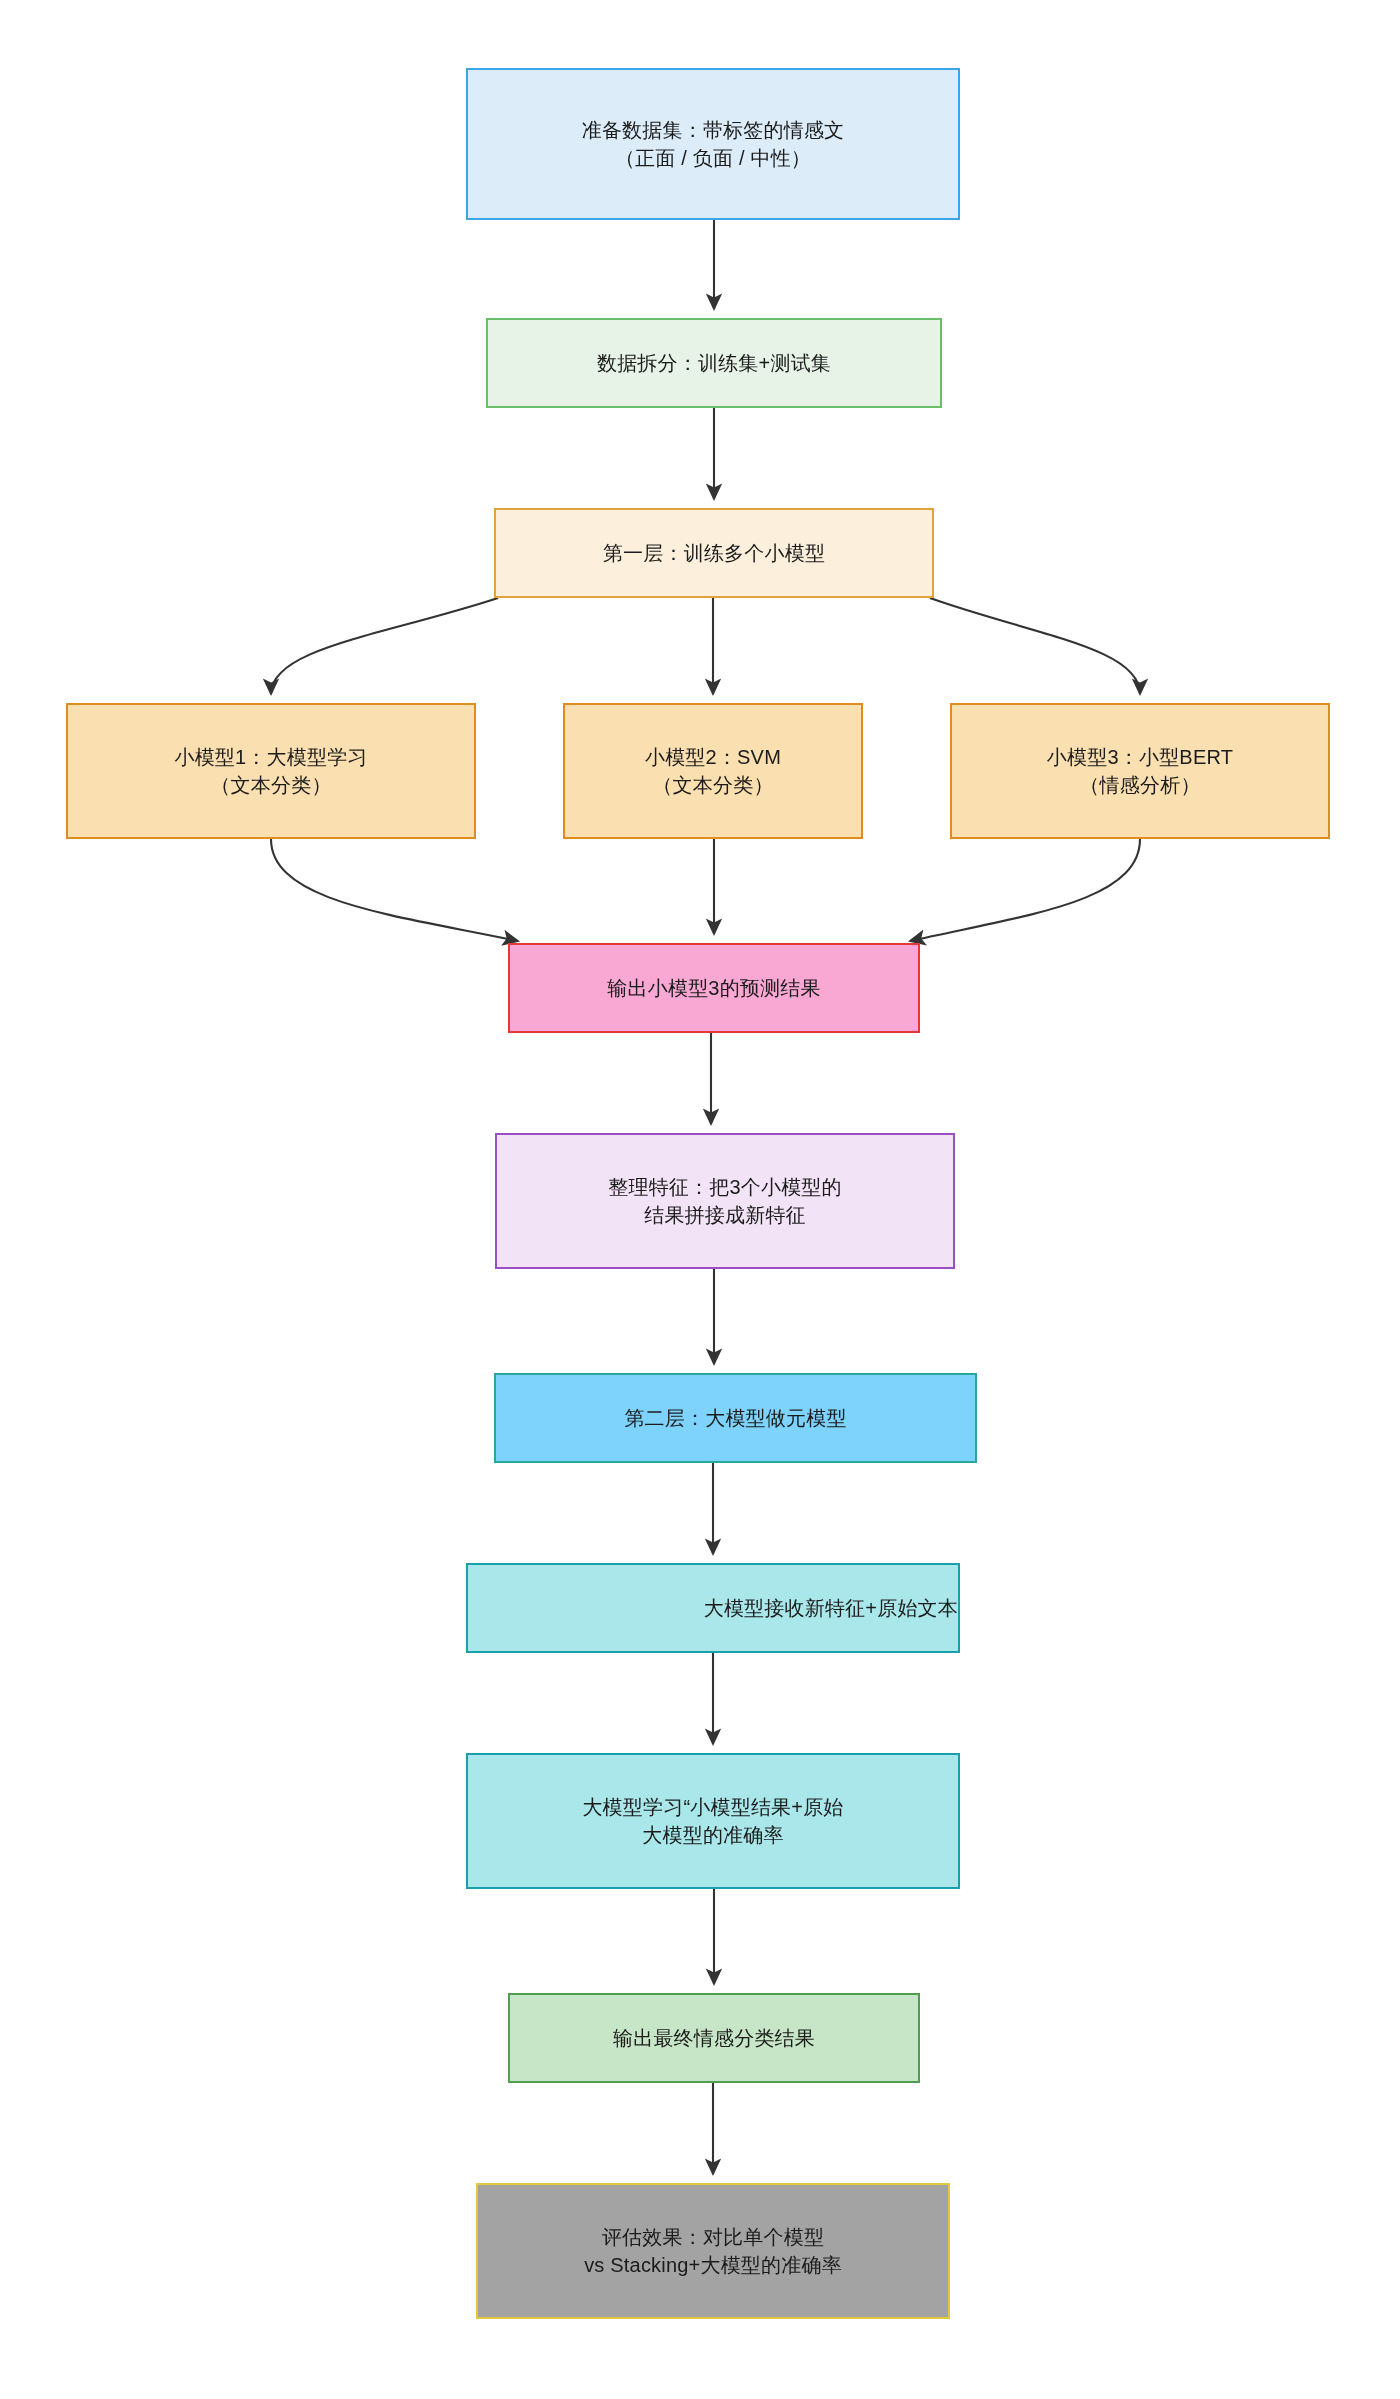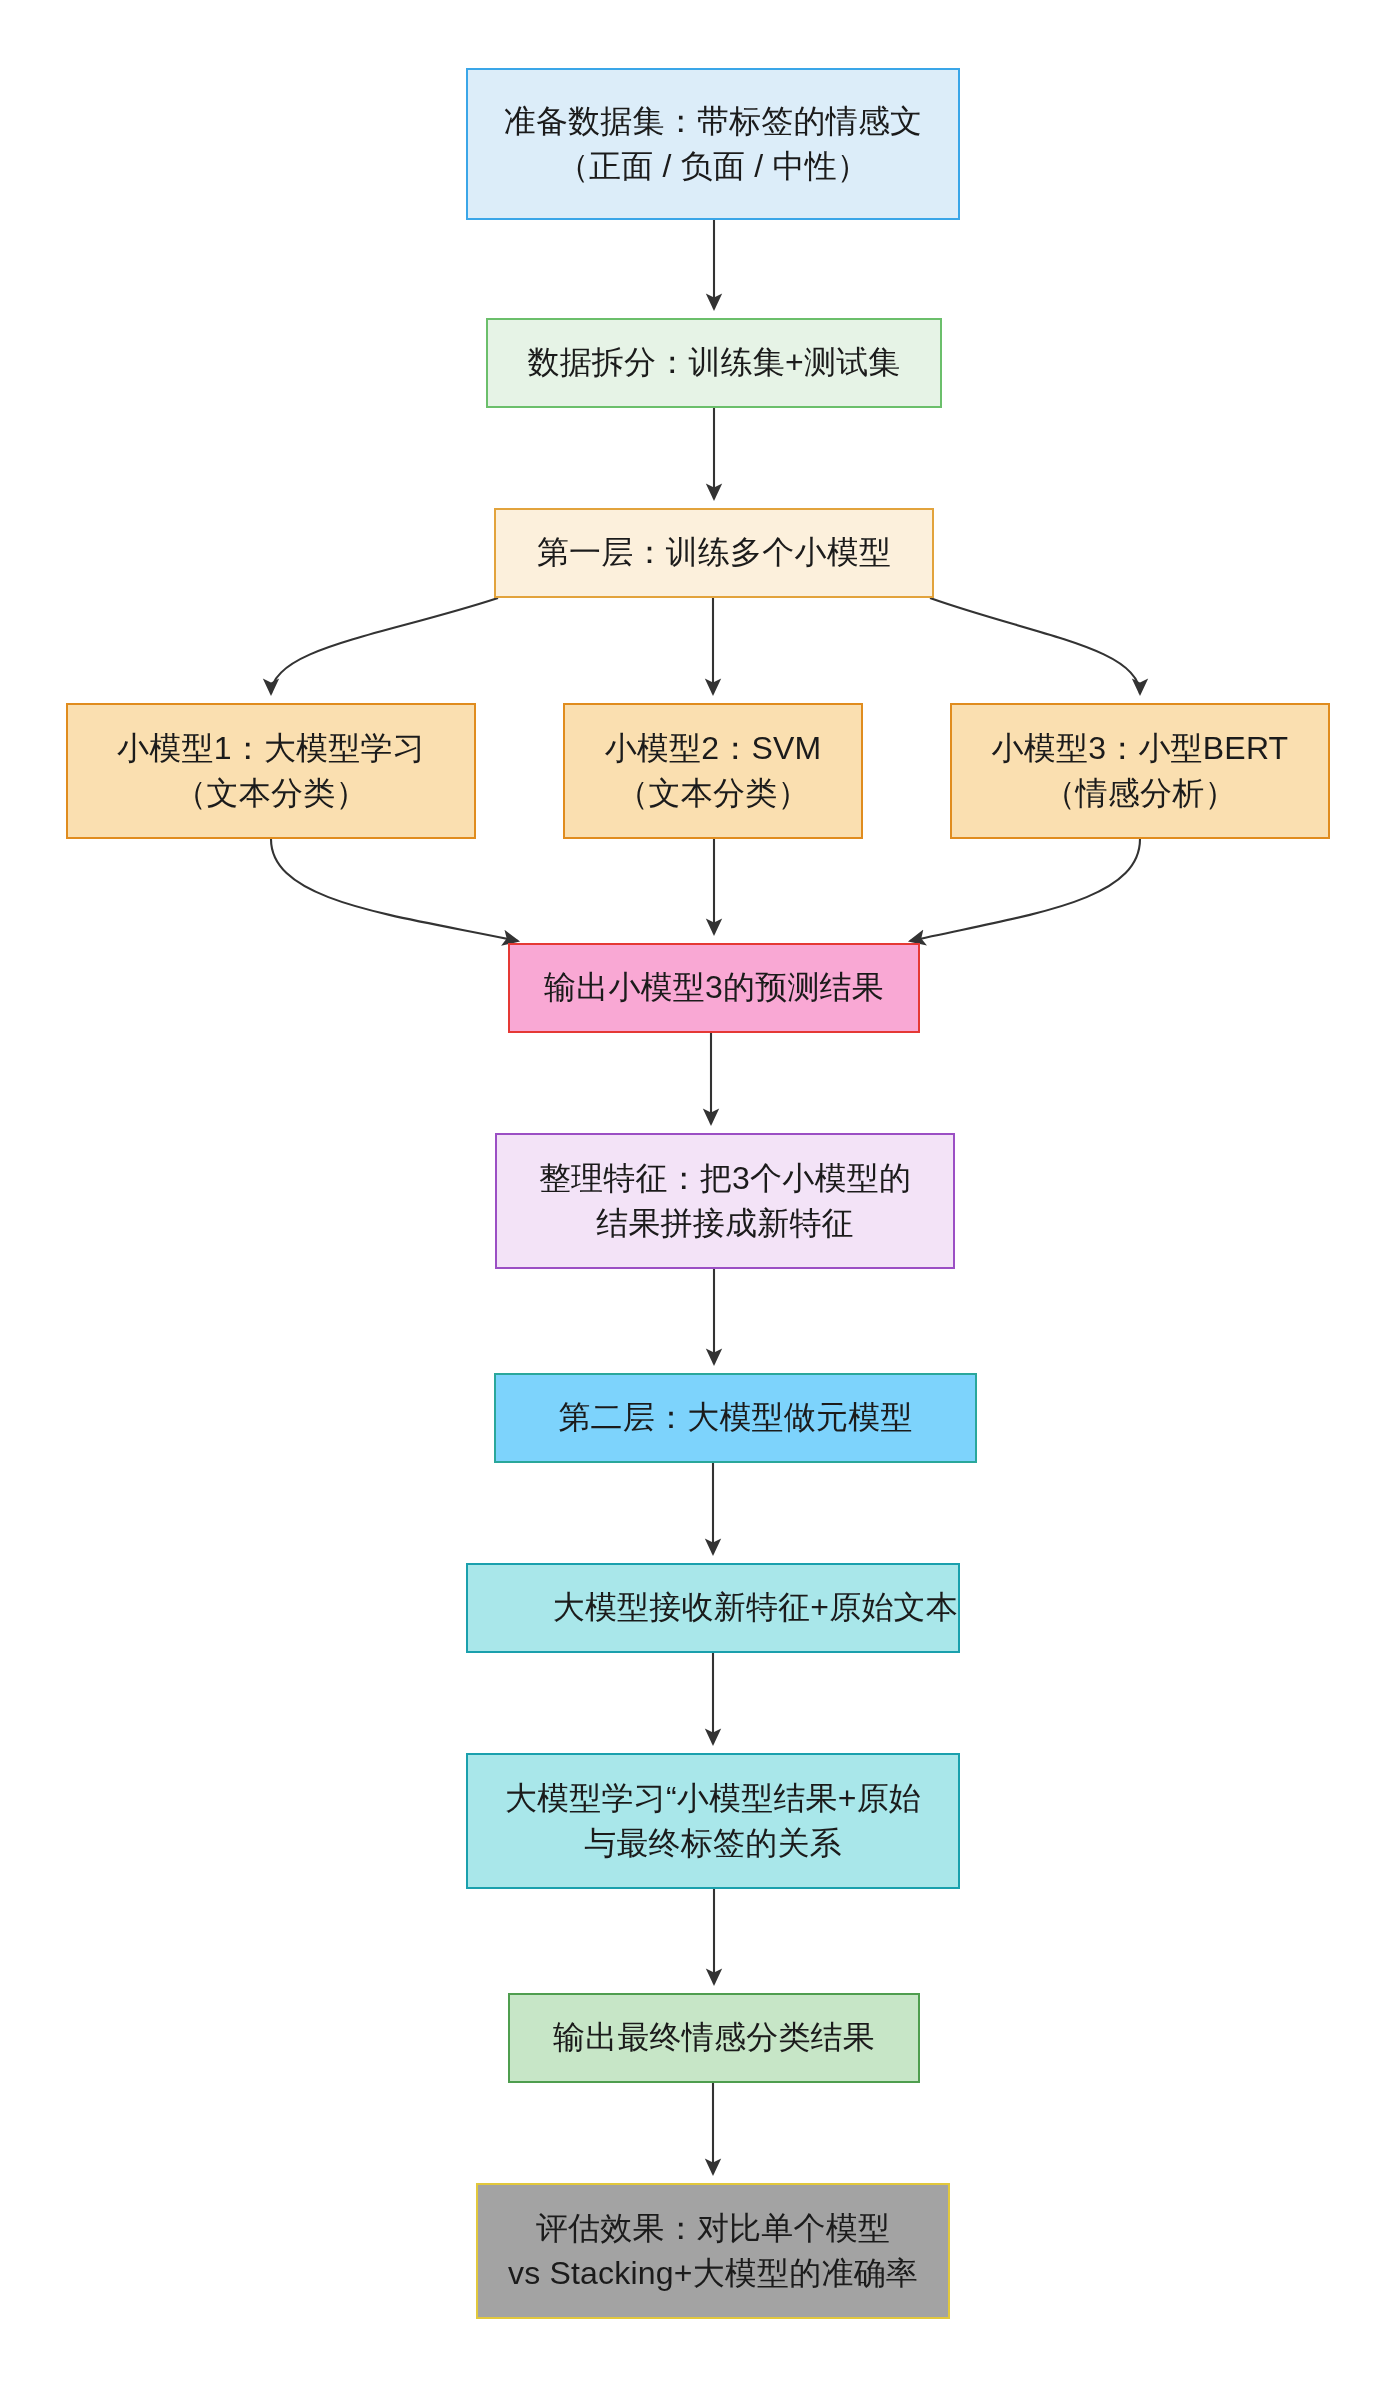--- a/index.html
+++ b/index.html
@@ -29,21 +29,21 @@
   }
   .node {
     position: absolute;
     box-sizing: border-box;
     display: flex;
     align-items: center;
     justify-content: center;
     text-align: center;
     border-width: 2px;
     border-style: solid;
-    font-size: 32px;
+    font-size: 20px;
     line-height: 1.42;
     color: #1b1b1b;
     white-space: pre;
     overflow: hidden;
     letter-spacing: 0.2px;
   }
   .node .txt {
     display: block;
     white-space: pre;
   }
@@ -85,18 +85,18 @@
       <div class="node" style="left: 563px; top: 703px; width: 300px; height: 136px; background: rgb(250, 223, 176); border-color: rgb(224, 140, 30);"><span class="txt">小模型2：SVM
 （文本分类）</span></div>
       <div class="node" style="left: 950px; top: 703px; width: 380px; height: 136px; background: rgb(250, 223, 176); border-color: rgb(224, 140, 30);"><span class="txt">小模型3：小型BERT
 （情感分析）</span></div>
       <div class="node" style="left: 508px; top: 943px; width: 412px; height: 90px; background: #f9a8d4; border-color: rgb(229, 57, 53);"><span class="txt">输出小模型3的预测结果</span></div>
       <div class="node" style="left: 495px; top: 1133px; width: 460px; height: 136px; background: rgb(243, 227, 247); border-color: rgb(155, 79, 196);"><span class="txt">整理特征：把3个小模型的
 结果拼接成新特征</span></div>
       <div class="node" style="left: 494px; top: 1373px; width: 483px; height: 90px; background: #7dd3fc; border-color: rgb(42, 167, 155);"><span class="txt">第二层：大模型做元模型</span></div>
       <div class="node" style="left: 466px; top: 1563px; width: 494px; height: 90px; background: rgb(169, 231, 234); border-color: rgb(26, 160, 173); justify-content: flex-end;"><span class="txt">大模型接收新特征+原始文本</span></div>
       <div class="node" style="left: 466px; top: 1753px; width: 494px; height: 136px; background: rgb(169, 231, 234); border-color: rgb(26, 160, 173);"><span class="txt">大模型学习“小模型结果+原始
-与最终标签的关系</span></div>
+大模型的准确率</span></div>
       <div class="node" style="left: 508px; top: 1993px; width: 412px; height: 90px; background: rgb(199, 230, 199); border-color: rgb(79, 158, 79);"><span class="txt">输出最终情感分类结果</span></div>
       <div class="node" style="left: 476px; top: 2183px; width: 474px; height: 136px; background: #a3a3a3; border-color: rgb(226, 200, 60);"><span class="txt">评估效果：对比单个模型
 vs Stacking+大模型的准确率</span></div>
     </div>
 </div>
 
 </body></html>

